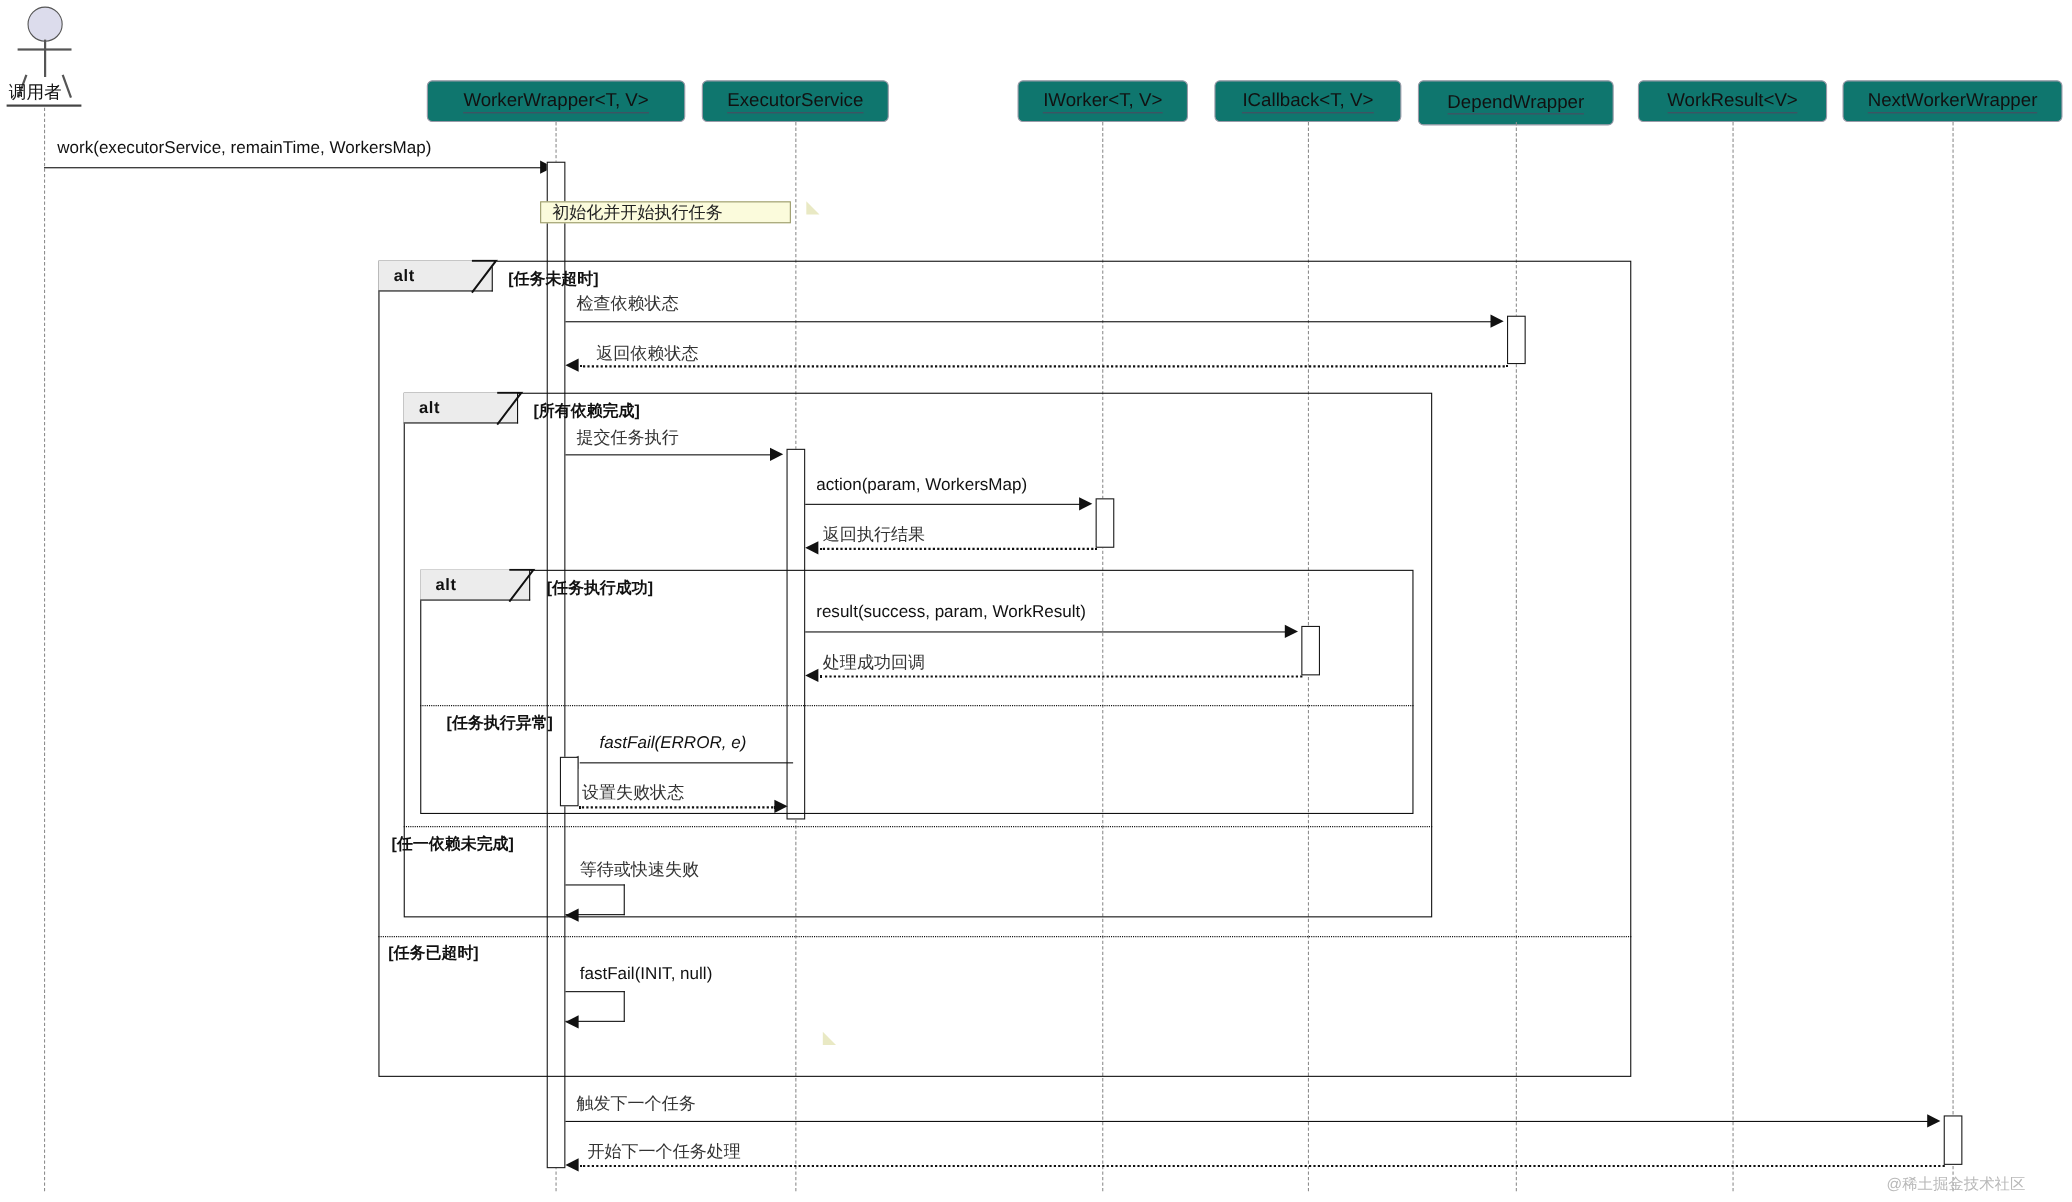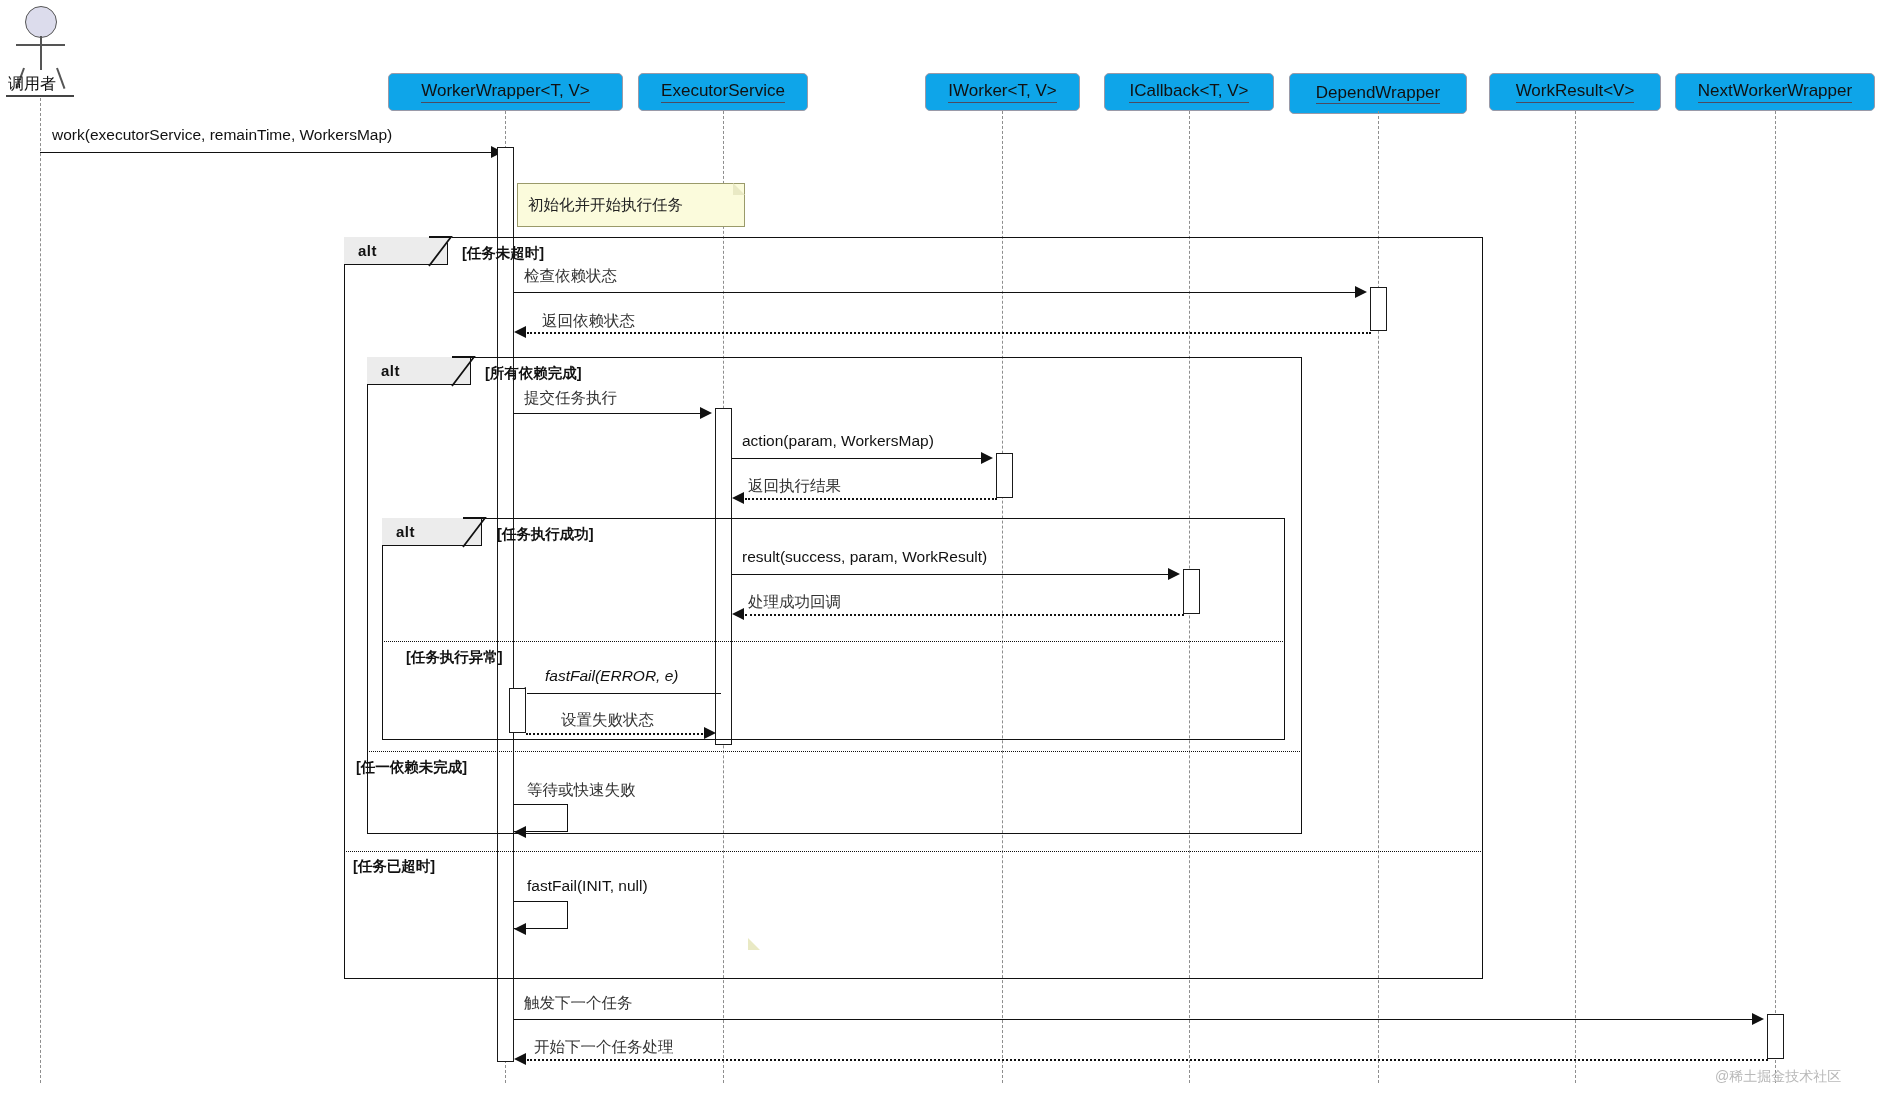--- a/index.html
+++ b/index.html
@@ -7,21 +7,21 @@
   #stage{position:relative;width:1884px;height:1093px;background:#fff;overflow:hidden;}
 
   
   .actor-head{position:absolute;width:30px;height:30px;border:1.6px solid #555;border-radius:50%;
               background:#dcdcec;}
   .actor-body{position:absolute;background:#555;}
   .actor-label{position:absolute;font-size:16px;color:#111;white-space:nowrap;}
   .actor-underline{position:absolute;height:2px;background:#444;}
 
   
-  .participant{position:absolute;box-sizing:border-box;background:#0ea5e9;
+  .participant{position:absolute;box-sizing:border-box;background:#0f766e;
     border:1.3px solid #9a9aa8;border-radius:5px;
     display:flex;align-items:center;justify-content:center;
     font-size:17px;color:#111;white-space:nowrap;padding:0 10px;}
   .participant span{border-bottom:1.6px solid #4b4b60;line-height:1.15;padding-bottom:1px;}
 
   
   .lifeline{position:absolute;width:0;border-left:1.4px dashed #8e8e8e;}
 
   
   .activation{position:absolute;background:#fff;border:1.5px solid #1a1a1a;box-sizing:border-box;}
@@ -108,21 +108,21 @@
     <span>NextWorkerWrapper</span>
   </div>
   <div class="lifeline" style="left:1775px;top:111px;height:972px;"></div>
 
   <div class="msg-label dark" style="left:52px;top:126px;">work(executorService, remainTime, WorkersMap)</div>
   <div class="msg-line" style="left:40px;top:152px;width:455px;"></div>
   <div class="arrow-r" style="left:491px;top:146px;"></div>
 
   <div class="activation" style="left:497px;top:147px;width:17px;height:915px;"></div>
 
-  <div class="note" style="left:517px;top:183px;width:228px;height:44px;">
+  <div class="note" style="left:491px;top:183px;width:228px;height:20px;">
     <span>初始化并开始执行任务</span>
   </div>
   <div class="note-fold" style="left:733px;top:183px;"></div>
 
   <div class="frag" style="left:344px;top:237px;width:1139px;height:742px;"></div>
   <div class="frag-tab" style="left:344px;top:237px;width:104px;height:28px;">alt</div>
   <div style="position:absolute;left:430px;top:237px;width:0;height:0;border-top:28px solid #ececec;border-right:22px solid transparent;"></div>
   <div style="position:absolute;left:430px;top:237px;width:0;height:0;border-top:28px solid transparent;border-left:22px solid transparent;border-bottom:0;box-sizing:border-box;"></div>
   <svg style="position:absolute;left:428px;top:236px;" width="26" height="31">
     <polyline points="1,1 23,1 1,30" fill="none" stroke="#111" stroke-width="1.8"></polyline>
@@ -176,21 +176,21 @@
   <div class="arrow-l" style="left:732px;top:608px;"></div>
 
   <div class="frag-divider" style="left:382px;top:641px;width:903px;"></div>
   <div class="frag-guard" style="left:406px;top:648px;">[任务执行异常]</div>
 
   <div class="msg-label dark" style="left:545px;top:667px;font-style:italic;">fastFail(ERROR, e)</div>
   <div class="msg-line" style="left:527px;top:693px;width:194px;"></div>
   <div class="arrow-l" style="left:514px;top:687px;"></div>
   <div class="activation" style="left:509px;top:688px;width:17px;height:45px;"></div>
 
-  <div class="msg-label" style="left:561px;top:710px;text-align:center;">设置失败状态</div>
+  <div class="msg-label" style="left:529px;top:710px;text-align:center;">设置失败状态</div>
   <div class="msg-line dotted" style="left:526px;top:733px;width:180px;"></div>
   <div class="arrow-r" style="left:704px;top:727px;"></div>
 
   <div class="frag-divider" style="left:367px;top:751px;width:935px;"></div>
   <div class="frag-guard" style="left:356px;top:758px;">[任一依赖未完成]</div>
 
   <div class="msg-label" style="left:527px;top:780px;">等待或快速失败</div>
   <div class="selfcall" style="left:514px;top:804px;width:54px;height:28px;"></div>
   <div class="arrow-l" style="left:514px;top:826px;"></div>
 

